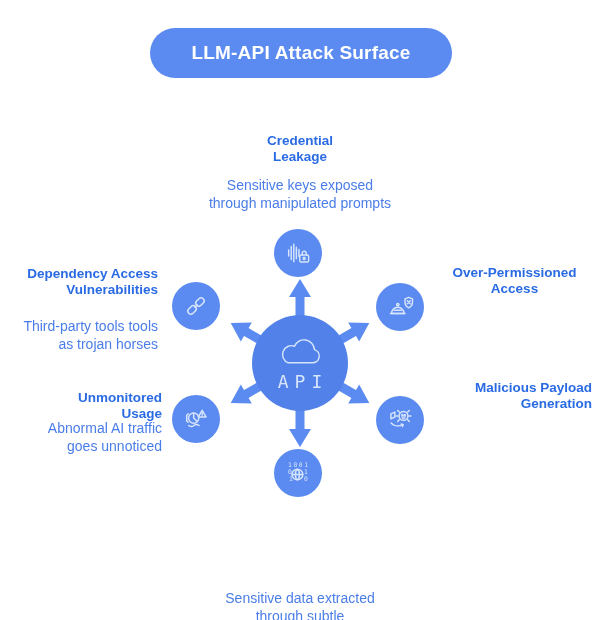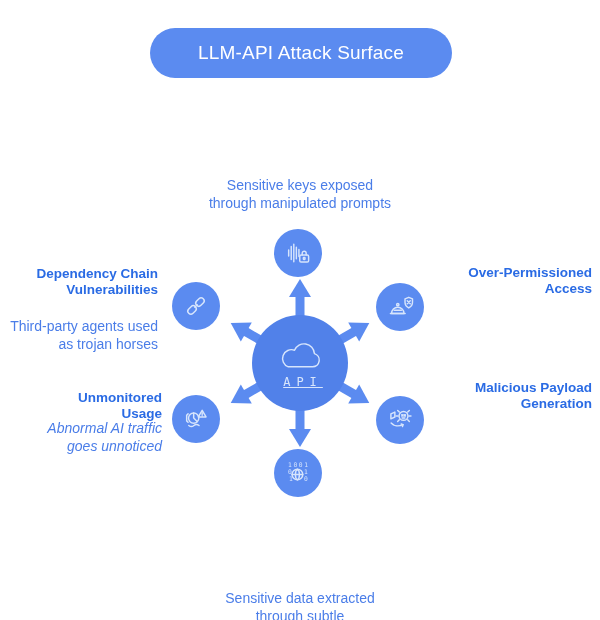--- a/index.html
+++ b/index.html
@@ -14,33 +14,33 @@
   html,body{width:600px;height:620px;background:var(--background);overflow:hidden;}
   body{font-family:"Liberation Sans", sans-serif;}
   .canvas{position:relative;width:600px;height:620px;background:var(--background);}
 
   
   .banner{
     position:absolute;left:150px;top:28px;width:302px;height:50px;
     background:var(--accent);border-radius:25px;
     display:flex;align-items:center;justify-content:center;
   }
-  .banner-text{color:#ffffff;font-size:19px;font-weight:normal;letter-spacing:.2px;}
+  .banner-text{color:#ffffff;font-size:19px;font-weight:bold;letter-spacing:.2px;}
 
   
   .arrows-svg{position:absolute;left:190px;top:243px;width:220px;height:240px;}
 
   
   .hub{
     position:absolute;left:252px;top:315px;width:96px;height:96px;border-radius:50%;
     background:var(--hub);display:flex;flex-direction:column;align-items:center;justify-content:center;
   }
   .hub-label{
     color:var(--icon-stroke);font-family:"DejaVu Sans Mono", monospace;
-    font-size:12px;letter-spacing:6px;text-indent:6px;margin-top:1px;text-decoration:underline;
+    font-size:18px;letter-spacing:6px;text-indent:6px;margin-top:1px;
   }
 
   
   .node-circle{
     position:absolute;width:48px;height:48px;border-radius:50%;
     background:var(--accent);display:flex;align-items:center;justify-content:center;
   }
   .nc-top{left:274px;top:229px;}
   .nc-top-right{left:376px;top:283px;}
   .nc-bottom-right{left:376px;top:396px;}
@@ -55,28 +55,28 @@
   
   .node-title{
     position:absolute;color:var(--heading);font-weight:bold;font-size:13.5px;
     line-height:1.15;white-space:pre-line;
   }
   .node-desc{
     position:absolute;color:var(--body);font-size:14px;line-height:1.3;white-space:pre-line;
   }
   .t-top{left:200px;top:133px;width:200px;text-align:center;}
   .d-top{left:190px;top:176px;width:220px;text-align:center;}
-  .t-top-right{left:437px;top:265px;width:155px;text-align:right;}
+  .t-top-right{left:437px;top:265px;width:155px;text-align:center;}
   .d-top-right{left:437px;top:317px;width:150px;text-align:left;}
   .t-bottom-right{left:437px;top:380px;width:155px;text-align:right;}
   .d-bottom-right{left:437px;top:431px;width:150px;text-align:left;}
   .t-bottom{left:200px;top:511px;width:200px;text-align:center;}
   .d-bottom{left:210px;top:541px;width:180px;text-align:center;margin-top:48px;}
   .t-bottom-left{left:8px;top:390px;width:154px;text-align:right;}
-  .d-bottom-left{left:8px;top:419px;width:154px;text-align:right;font-style:italic;}
+  .d-bottom-left{left:8px;top:419px;width:154px;text-align:right;}
   .t-top-left{left:8px;top:266px;width:150px;text-align:right;}
   .d-top-left{left:8px;top:317px;width:150px;text-align:right;}
 </style>
 </head>
 <body>
 
 <div class="canvas">
 
   <div class="banner">
     <span class="banner-text">LLM-API Attack Surface</span>
@@ -175,36 +175,38 @@
   <div class="node-circle nc-top-left">
     <svg viewBox="0 0 24 24">
       <g transform="rotate(-45 12 12)">
         <rect x="3.2" y="9.4" width="8" height="5.2" rx="2.6"></rect>
         <rect x="12.8" y="9.4" width="8" height="5.2" rx="2.6"></rect>
         <path d="M10.6 12h2.8"></path>
       </g>
     </svg>
   </div>
 
+  <div class="node-title t-top">Credential
+Leakage</div>
   <div class="node-desc d-top">Sensitive keys exposed
 through manipulated prompts</div>
 
   <div class="node-title t-top-right">Over-Permissioned
 Access</div>
 
   <div class="node-title t-bottom-right">Malicious Payload
 Generation</div>
 
   <div class="node-desc d-bottom">Sensitive data extracted
 through subtle
 conversations</div>
 
   <div class="node-title t-bottom-left">Unmonitored
 Usage</div>
   <div class="node-desc d-bottom-left">Abnormal AI traffic
 goes unnoticed</div>
 
-  <div class="node-title t-top-left">Dependency Chain
+  <div class="node-title t-top-left">Dependency Access
 Vulnerabilities</div>
-  <div class="node-desc d-top-left">Third-party agents used
+  <div class="node-desc d-top-left">Third-party tools tools
 as trojan horses</div>
 
 </div>
 
 </body></html>

